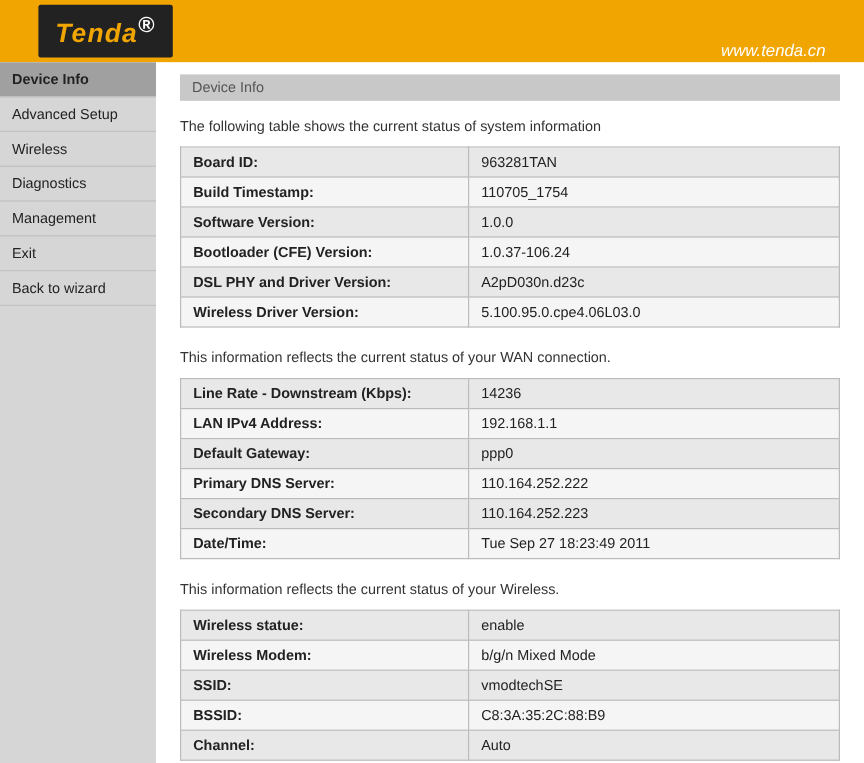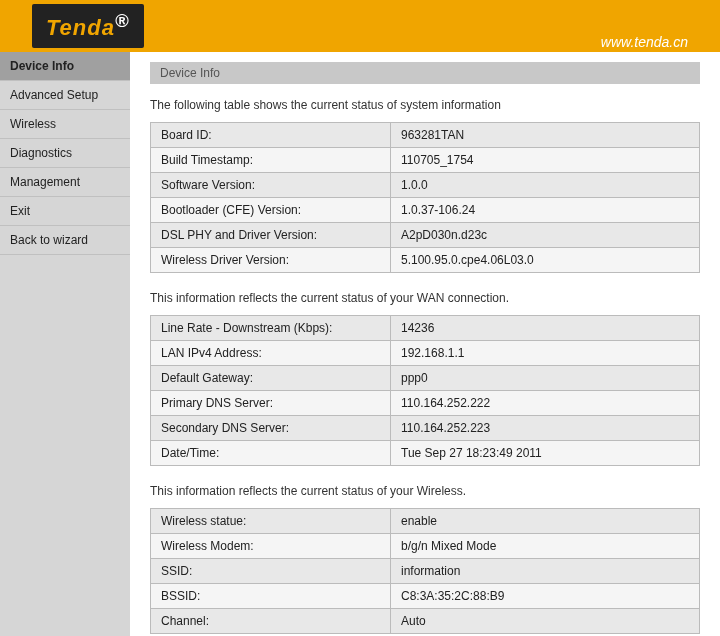--- a/index.html
+++ b/index.html
@@ -95,21 +95,21 @@
     .info-table tr:nth-child(even) td {
       background: #f5f5f5;
     }
     .info-table td {
       padding: 5px 10px;
       border: 1px solid #bbb;
       font-size: 12px;
       color: #222;
     }
     .info-table td:first-child {
-      font-weight: normal;
+      font-weight: bold;
       width: 240px;
     }
   </style>
 </head>
 <body>
 
 <div class="header">
   <div class="logo">
     <span>Tenda</span><sup>®</sup>
   </div>
@@ -200,21 +200,21 @@
           <tr>
             <td>Wireless statue:</td>
             <td>enable</td>
           </tr>
           <tr>
             <td>Wireless Modem:</td>
             <td>b/g/n Mixed Mode</td>
           </tr>
           <tr>
             <td>SSID:</td>
-            <td>information</td>
+            <td>vmodtechSE</td>
           </tr>
           <tr>
             <td>BSSID:</td>
             <td>C8:3A:35:2C:88:B9</td>
           </tr>
           <tr>
             <td>Channel:</td>
             <td>Auto</td>
           </tr>
         </tbody>

